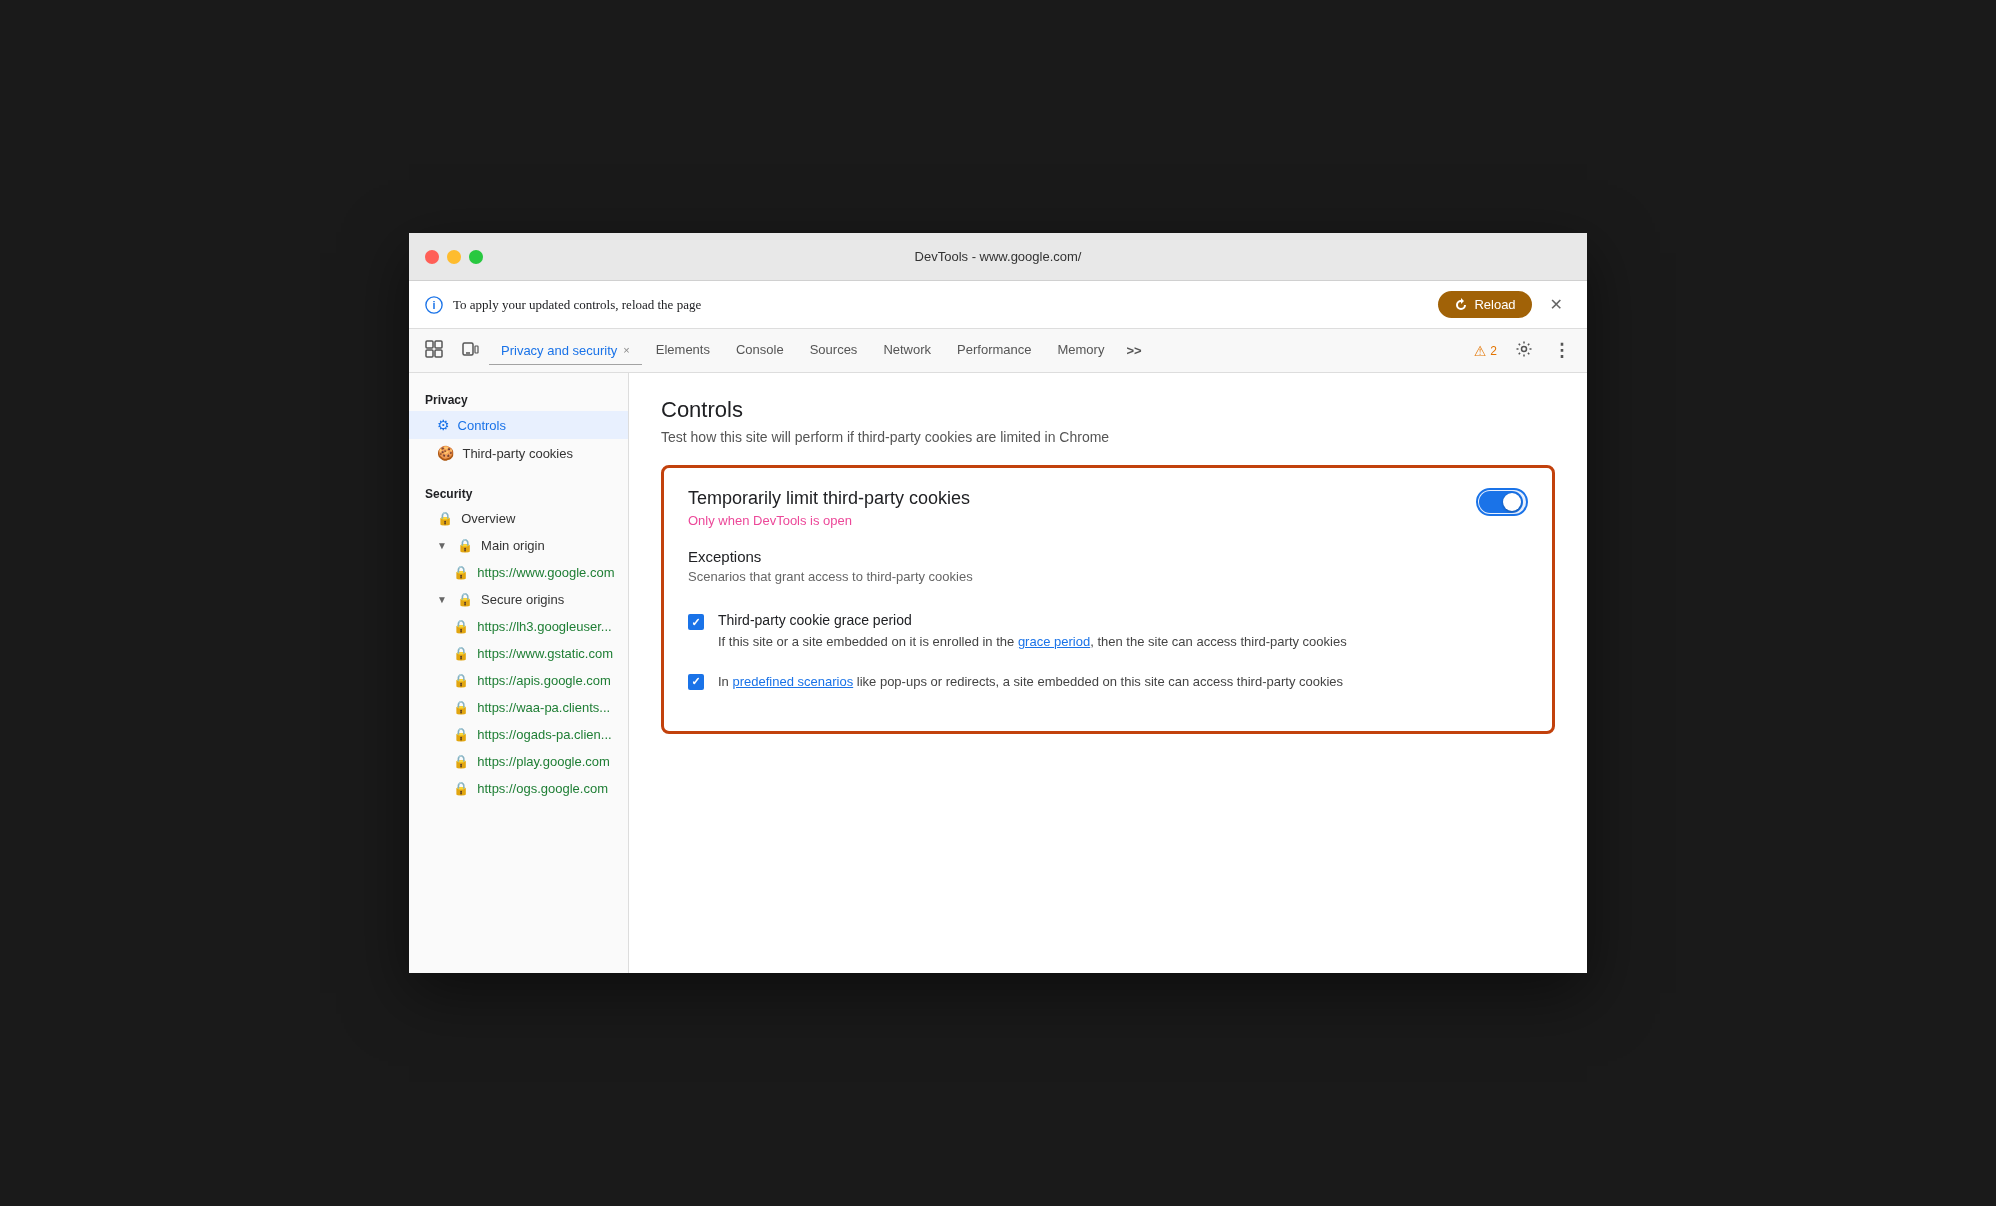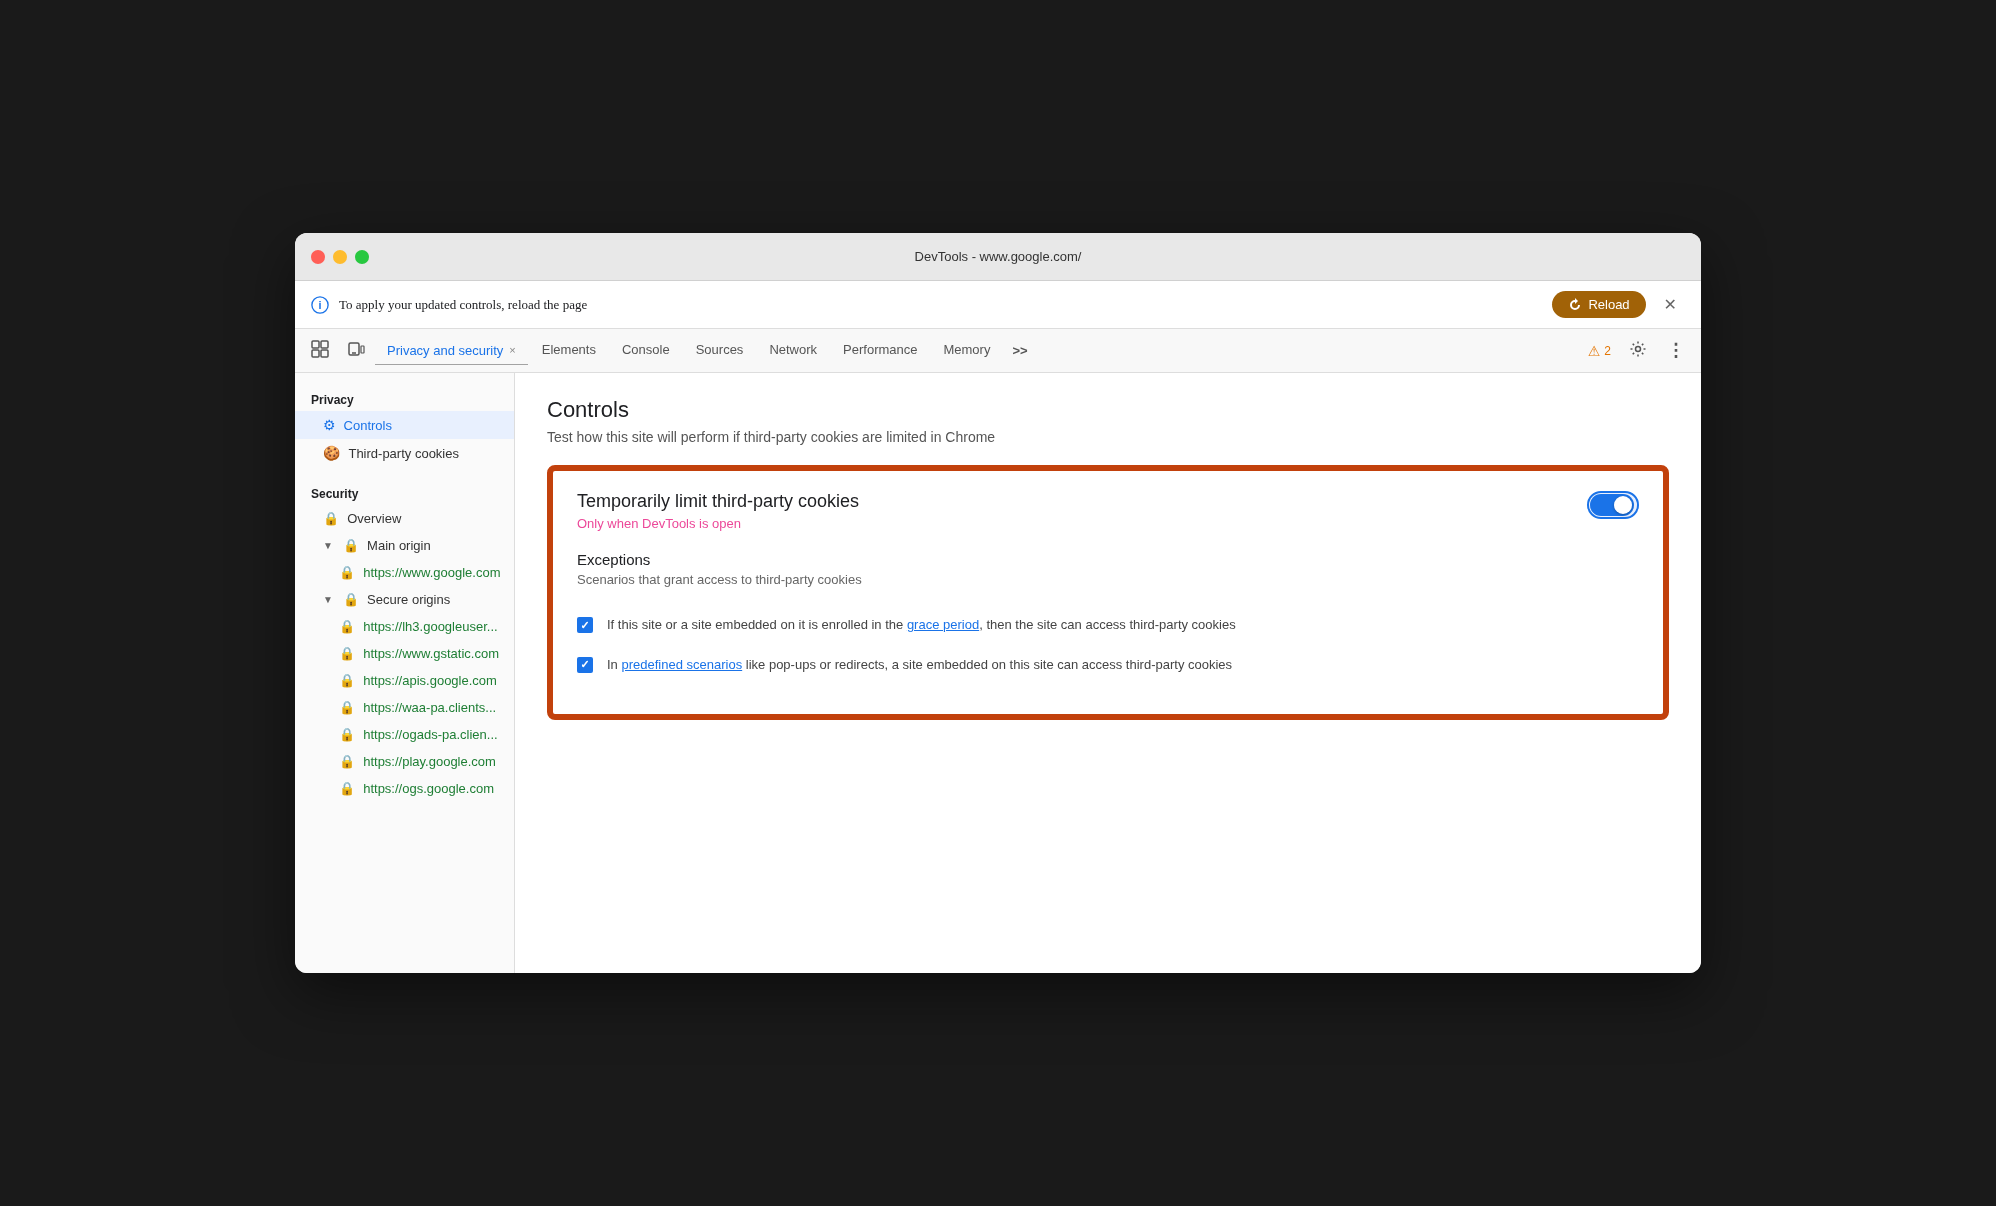--- a/index.html
+++ b/index.html
@@ -5,23 +5,23 @@
     * { box-sizing: border-box; margin: 0; padding: 0; }
     body {
       background: #1a1a1a;
       display: flex;
       justify-content: center;
       align-items: center;
       min-height: 100vh;
       font-family: -apple-system, BlinkMacSystemFont, 'Segoe UI', sans-serif;
     }
     .window {
-      width: 1406px;
+      width: 1178px;
       background: #f0f0f0;
-      border-radius: 12px;
+      border-radius: 0;
       box-shadow: 0 20px 60px rgba(0,0,0,0.5);
       overflow: hidden;
     }
     .titlebar {
       background: #e8e8e8;
       height: 48px;
       display: flex;
       align-items: center;
       justify-content: center;
       position: relative;
@@ -191,21 +191,21 @@
       font-weight: 400;
       color: #202124;
       margin-bottom: 6px;
     }
     .controls-desc {
       font-size: 14px;
       color: #555;
       margin-bottom: 20px;
     }
     .card {
-      border: 6px solid #c2410c;
+      border: 3px solid #c2410c;
       border-radius: 8px;
       padding: 20px 24px;
     }
     .card-header {
       display: flex;
       align-items: flex-start;
       justify-content: space-between;
       margin-bottom: 20px;
     }
     .card-title {
@@ -458,20 +458,21 @@
           <div class="exceptions-title">Exceptions</div>
           <div class="exceptions-desc">Scenarios that grant access to third-party cookies</div>
 
           <div class="exception-item">
             <div class="checkbox-wrap">
               <div class="checkbox">
                 <span class="checkmark">✓</span>
               </div>
             </div>
             <div>
+              <div class="exception-title">Third-party cookie grace period</div>
               <div class="exception-desc">
                 <span>If this site or a site embedded on it is enrolled in the </span><a class="link">grace period</a><span>, then the site can access third-party cookies</span>
               </div>
             </div>
           </div>
 
           <div class="exception-item">
             <div class="checkbox-wrap">
               <div class="checkbox">
                 <span class="checkmark">✓</span>

